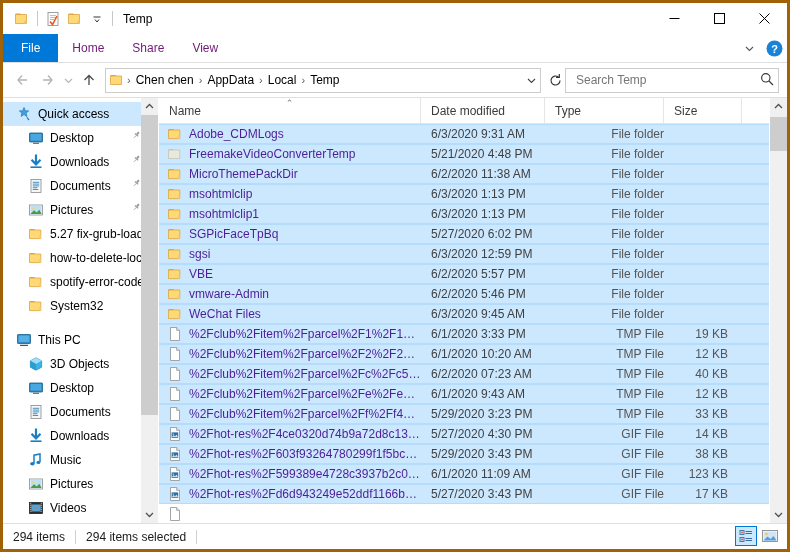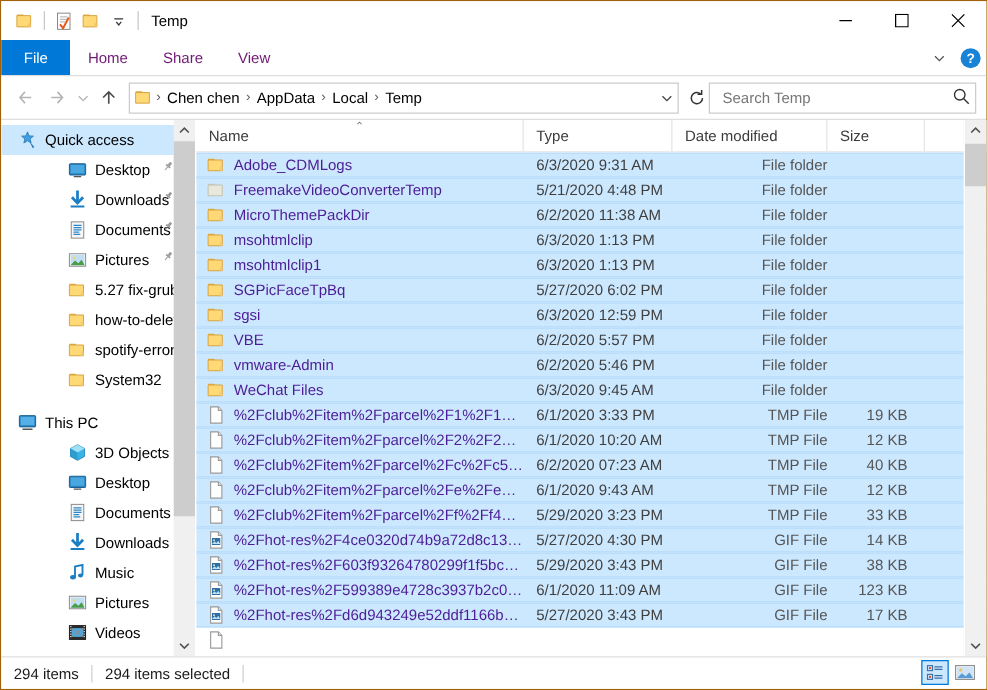--- a/index.html
+++ b/index.html
@@ -11,21 +11,21 @@
     font-family: "Liberation Sans", sans-serif;
     font-size: 12px;
     color: #000000;
     overflow: hidden;
     -webkit-font-smoothing: antialiased;
   }
   .window {
     position: relative;
     width: 790px; height: 552px;
     box-sizing: border-box;
-    border: 1px solid #a16207;
+    border: 3px solid #a16207;
     background: #ffffff;
     display: flex;
     flex-direction: column;
   }
 
   
   .titlebar {
     height: 31px;
     display: flex;
     align-items: center;
@@ -160,21 +160,21 @@
     font-size: 12px; color: #000;
     white-space: nowrap;
     position: relative;
   }
   .nav-item.selected { background: #cce8ff; }
   .nav-item .ico {
     width: 18px; height: 16px; flex: none;
     margin-right: 5px;
     display: flex; align-items: center; justify-content: center;
   }
-  .nav-item.l1 { padding-left: 24px; margin-left: 28px; }
+  .nav-item.l1 { padding-left: 24px; }
   .nav-item .pin {
     position: absolute; right: 14px; top: 50%;
     transform: translateY(-50%);
     opacity: .85;
   }
   .nav-gap { height: 10px; }
   .nav-scroll {
     position: absolute; right: 0; top: 0; bottom: 0;
     width: 17px; background: #f0f0f0;
   }
@@ -639,25 +639,25 @@
         </div>
       </div>
     </div>
 
     <div class="filepane">
       <div class="colheader">
         <div class="col name">
           <span class="sortmark">⌃</span>
           <span>Name</span>
         </div>
+        <div class="col date">
+          <span>Date modified</span>
+        </div>
         <div class="col type">
           <span>Type</span>
-        </div>
-        <div class="col date">
-          <span>Date modified</span>
         </div>
         <div class="col size">
           <span>Size</span>
         </div>
       </div>
 
       <div class="rows">
           <div class="row sel">
             <div class="cell name">
               <span class="fico">

